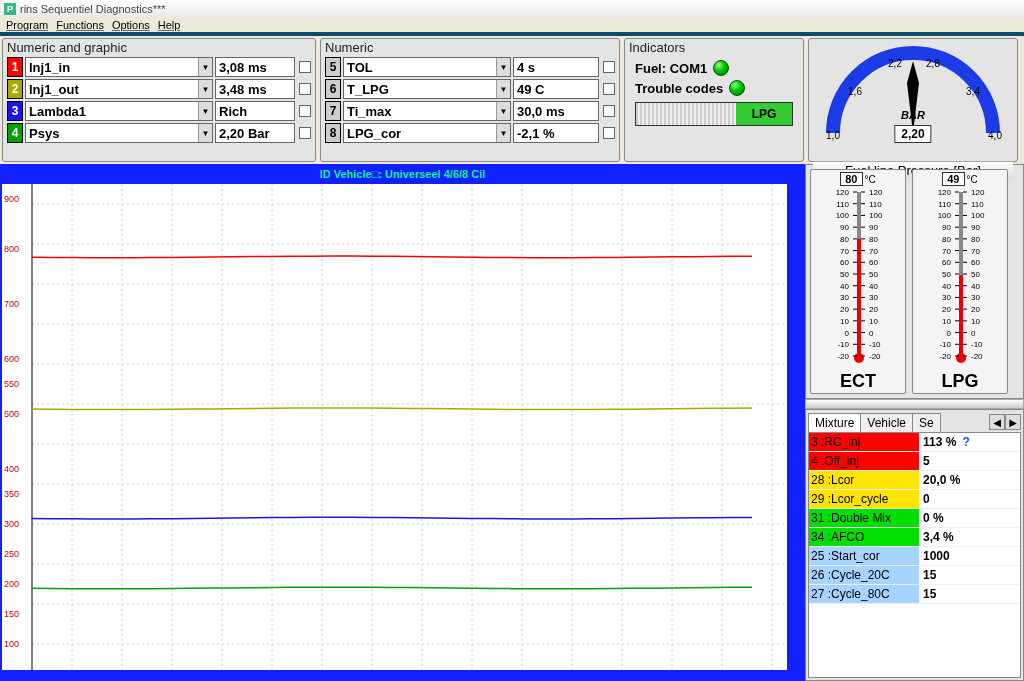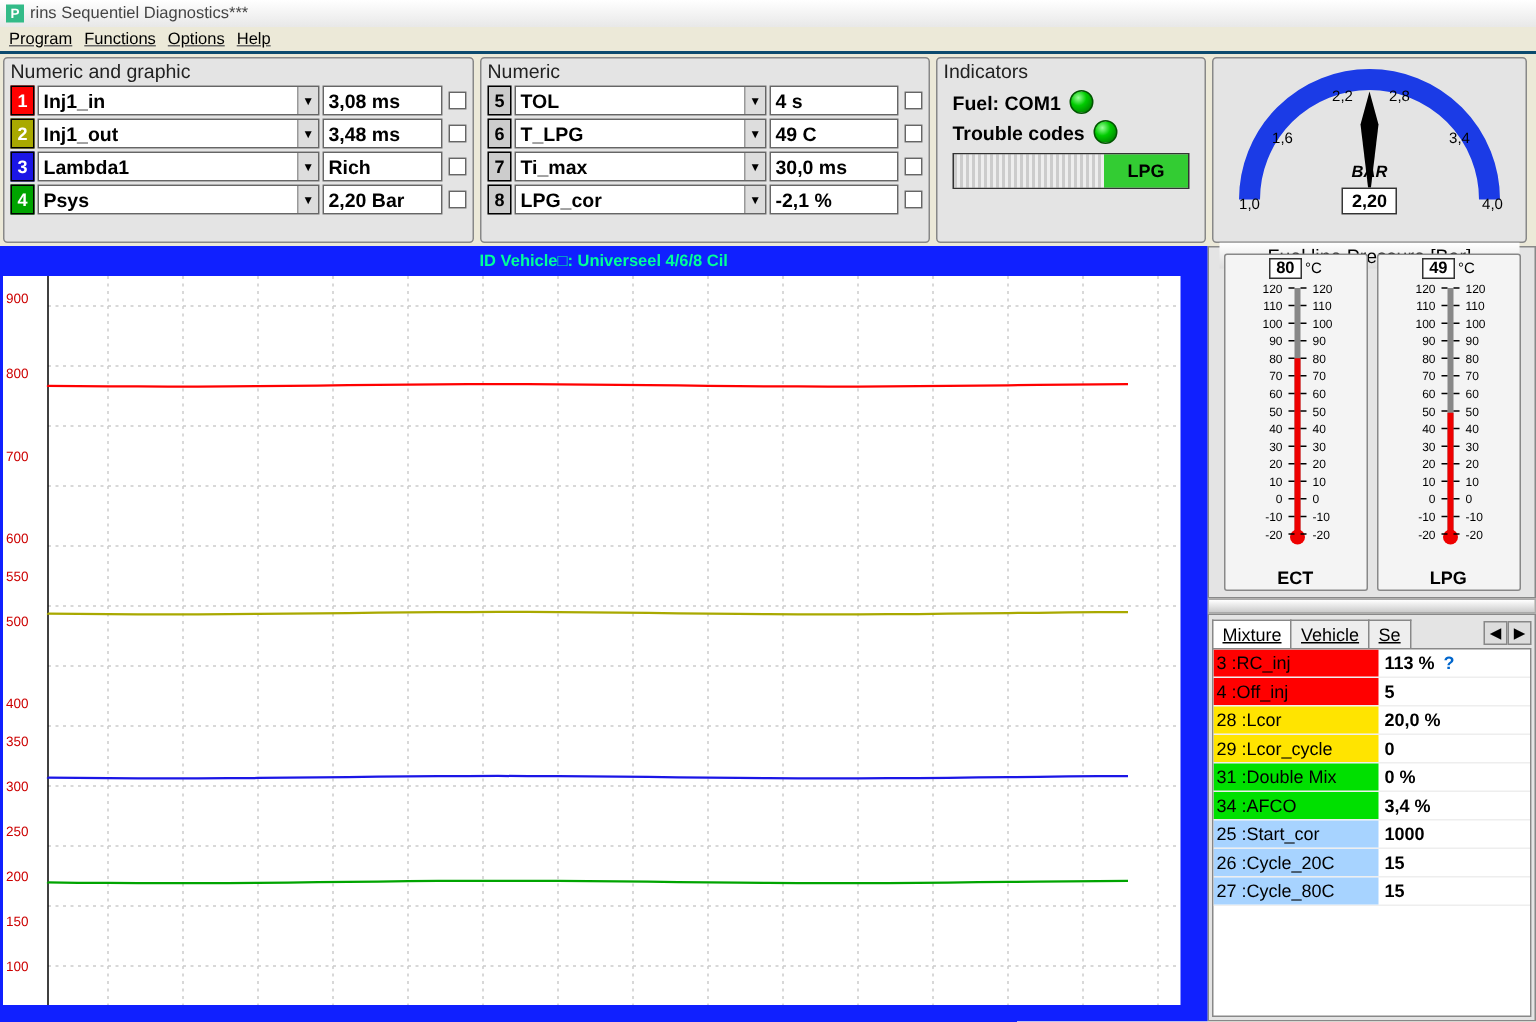--- a/index.html
+++ b/index.html
@@ -1,20 +1,20 @@
 <!DOCTYPE html>
 <html><head>
 <meta charset="utf-8">
 <style>
   * { box-sizing: border-box; margin: 0; padding: 0; font-family: "Segoe UI", Tahoma, sans-serif; }
   body { background: #ece9d8; font-size: 12px; width: 1024px; height: 681px; overflow: hidden; }
   
   .titlebar { background: linear-gradient(#fff,#e8e8e8); height: 18px; padding: 0 4px; display: flex; align-items: center; font-size: 11px; color: #444; }
   .titlebar-icon { width: 12px; height: 12px; background:#3b8; margin-right:4px; display:inline-flex; align-items:center; justify-content:center; color:#fff; font-weight:bold; font-size:9px;}
-  .menubar { background: #ece9d8; height: 18px; display: flex; gap: 8px; padding: 0 6px; font-size: 11px; align-items: center; border-bottom: 2px solid #0c4a6e;}
+  .menubar { background: #ece9d8; height: 18px; display: flex; gap: 8px; padding: 0 6px; font-size: 11px; align-items: center; border-bottom: 4px solid #0c4a6e;}
   .menubar span { text-decoration: underline; text-decoration-color: #666; cursor: default; }
   
   .top-panels { display: flex; gap: 4px; padding: 2px; height: 128px; }
   
   .panel { background: #e4e4e4; border: 1px solid #888; border-radius: 3px; padding: 2px 4px; position: relative; }
   .panel-title { font-size: 13px; color: #222; position:relative; top:-1px; }
   
   .ng-panel { width: 314px; }
   .n-panel  { width: 300px; }
   .ind-panel{ width: 180px; }
@@ -44,32 +44,32 @@
   .gauge-caption { text-align:center; font-size:13px; margin-top:18px; border-top:1px solid #aaa; background:linear-gradient(#fff,#ddd); padding:1px;}
   
   
   .lower { display:flex; height: calc(681px - 18px - 18px - 128px); border-radius: 17px; }
   .chart-area { flex:1; background:#1020ff; padding:4px 0 0 0; position:relative;}
   .chart-title { color:#00ff99; font-weight:bold; text-align:center; font-size:11px; }
   .chart { background:#fff; margin:4px 0 0 0; position:relative; height:486px; width:785px; margin-left:2px;}
   .chart svg { width:100%; height:100%; }
   
   .right-col { width:219px; display:flex; flex-direction:column; }
-  .therm-panel { height:235px; background:#e4e4e4; border:1px solid #888; display:flex; gap:6px; padding:4px; justify-content:center;}
+  .therm-panel { height:235px; background:#e4e4e4; border:1px solid #888; display:flex; gap:6px; padding:4px; }
   .therm { width:96px; border:1px solid #888; background:#f4f4f4; position:relative; border-radius:2px; display:flex; flex-direction:column; align-items:center;}
   .therm-top { display:flex; align-items:center; gap:2px; margin-top:2px;}
   .therm-val { background:#fff; border:1px solid #333; padding:0 4px; font-weight:bold; font-size:11px;}
   .therm-unit { font-size:10px; }
   .therm-body { flex:1; position:relative; width:100%; }
-  .therm-label { text-align:center; font-weight:bold; font-size:12px; padding:1px 0;}
+  .therm-label { text-align:center; font-weight:bold; font-size:18px; padding:1px 0;}
   .therm-sep { height:10px; background:linear-gradient(#fff,#ccc); border:1px solid #aaa;}
   
   .tabs-panel { flex:1; background:#e4e4e4; border:1px solid #888; padding:2px; display:flex; flex-direction:column;}
   .tabstrip { display:flex; align-items:center; height:20px; font-size:12px; }
-  .tab { padding:2px 6px; border:1px solid #888; border-bottom:none; background:#eee; margin-right:-1px;text-decoration:underline;}
+  .tab { padding:2px 6px; border:1px solid #888; border-bottom:none; background:#eee; margin-right:-1px;}
   .tab.active { background:#fff; font-weight:normal;}
   .tab-nav { margin-left:auto; display:flex;}
   .tab-nav div { width:16px; height:16px; border:1px solid #888; background:#ddd; display:flex; align-items:center; justify-content:center; font-size:10px;}
   .mix-list { background:#fff; border:1px solid #888; flex:1; overflow:hidden;}
   .mix-row { display:flex; height:19px; font-size:12px; border-bottom:1px solid #eee;}
   .mix-left { width:110px; padding:1px 2px; display:flex; align-items:center; font-weight:normal;}
   .mix-right { flex:1; padding:1px 4px; font-weight:bold; display:flex; align-items:center;}
   .help-q { color:#06c; font-weight:bold; margin-left:6px;}
   
   .ytick { position:absolute; left:2px; font-size:9px; color:#c00;}

